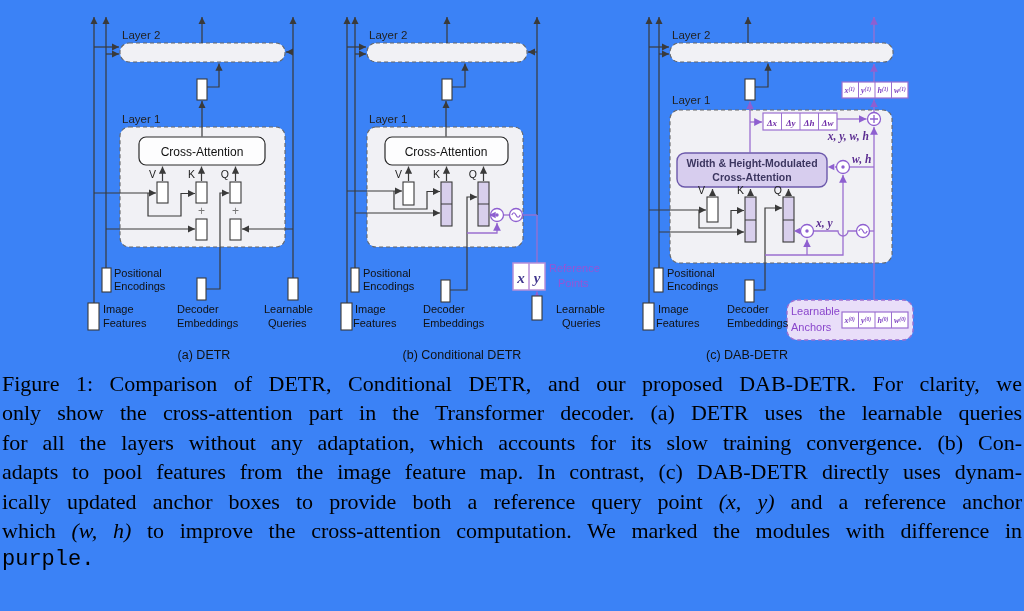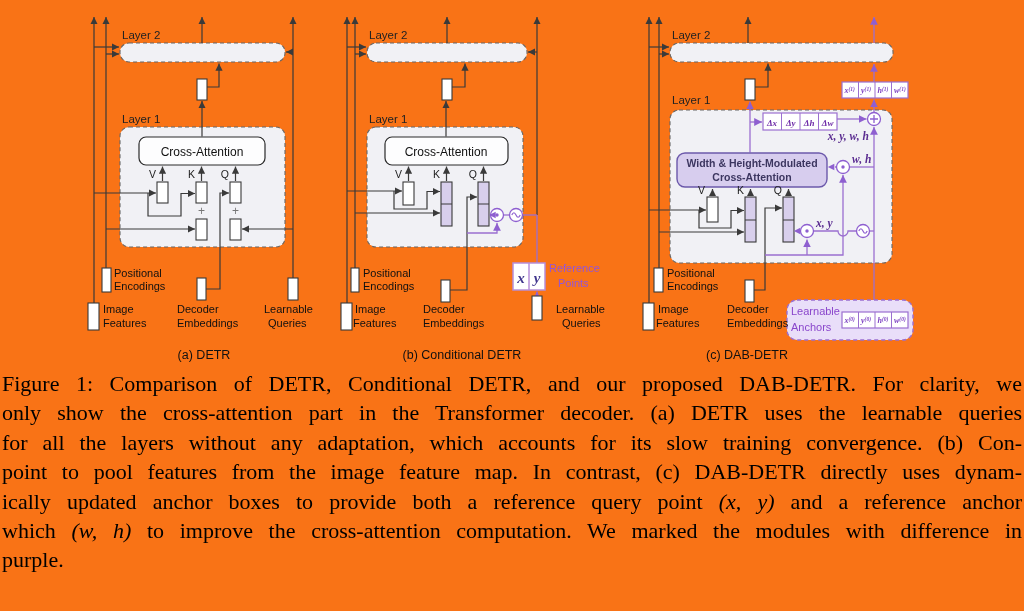--- a/index.html
+++ b/index.html
@@ -1,16 +1,16 @@
 <!DOCTYPE html>
 <html><head>
 <meta charset="utf-8">
 <style>
   html,body{margin:0;padding:0;background:#ffffff;}
-  .page{position:relative;width:1024px;height:611px;background:#f97316;overflow:hidden;
+  .page{position:relative;width:1024px;height:611px;background:#3b82f6;overflow:hidden;
         font-family:"Liberation Sans",sans-serif;}
   .figsvg{position:absolute;left:0;top:0;}
   
   text{font-family:"Liberation Sans",sans-serif;fill:#1a1a1a;}
   .layerlbl{font-size:11.5px;fill:#222;}
   .lbl{font-size:11px;fill:#111;}
   .vkq{font-size:10.5px;fill:#222;}
   .ca-t{font-size:12px;fill:#111;}
   .cam-t{font-size:10.5px;font-weight:bold;fill:#3c3660;}
   .plus{font-size:12px;fill:#777;}
@@ -37,21 +37,21 @@
   .pcell{fill:#ffffff;stroke:#9b6fd0;stroke-width:1.2;}
   .xybox{fill:#ffffff;stroke:#b78fd9;stroke-width:1.5;}
   .anchorbox{fill:#e9def9;stroke:#9b6fd0;stroke-width:1.4;stroke-dasharray:4 3;}
   .pcircle{fill:#ffffff;stroke:#8e5fd0;stroke-width:1.3;}
   .ptri{fill:#8e5fd0;stroke:none;}
   
   .caption{position:absolute;left:2px;right:2px;top:369px;
            font-family:"Liberation Serif",serif;font-size:22px;line-height:29.4px;
            color:#000;}
   .cap-line{text-align:justify;text-align-last:justify;white-space:normal;}
-  .cap-line.last{text-align:left;text-align-last:left;}
+  .cap-line.last{text-align:left;text-align-last:left;font-family:Liberation Mono, monospace;}
   .it{font-style:italic;}
 </style>
 </head>
 <body>
 
 <div class="page">
 
 <svg class="figsvg" width="1024" height="368" viewBox="0 0 1024 368">
   <defs>
     <marker id="ab" viewBox="0 0 8 8" refX="8" refY="4" markerWidth="6" markerHeight="6" orient="auto-start-reverse">
@@ -298,19 +298,19 @@
     <text class="lbl" x="727" y="313">Decoder</text>
     <text class="lbl" x="727" y="327">Embeddings</text>
     <text class="subcap" x="747" y="359" text-anchor="middle">(c) DAB-DETR</text>
   </g>
 </svg>
 
 <div class="caption">
   <div class="cap-line">Figure 1: Comparison of DETR, Conditional DETR, and our proposed DAB-DETR. For clarity, we</div>
   <div class="cap-line">only show the cross-attention part in the Transformer decoder. (a) DETR uses the learnable queries</div>
   <div class="cap-line">for all the layers without any adaptation, which accounts for its slow training convergence. (b) Con-</div>
-  <div class="cap-line">point to pool features from the image feature map. In contrast, (c) DAB-DETR directly uses dynam-</div>
+  <div class="cap-line">adapts to pool features from the image feature map. In contrast, (c) DAB-DETR directly uses dynam-</div>
   <div class="cap-line"><span>ically updated anchor boxes to provide both a reference query point </span><span class="it">(x, y)</span><span> and a reference anchor</span></div>
   <div class="cap-line"><span>which </span><span class="it">(w, h)</span><span> to improve the cross-attention computation. We marked the modules with difference in</span></div>
   <div class="cap-line last">purple.</div>
 </div>
 
 </div>
 
 </body></html>

